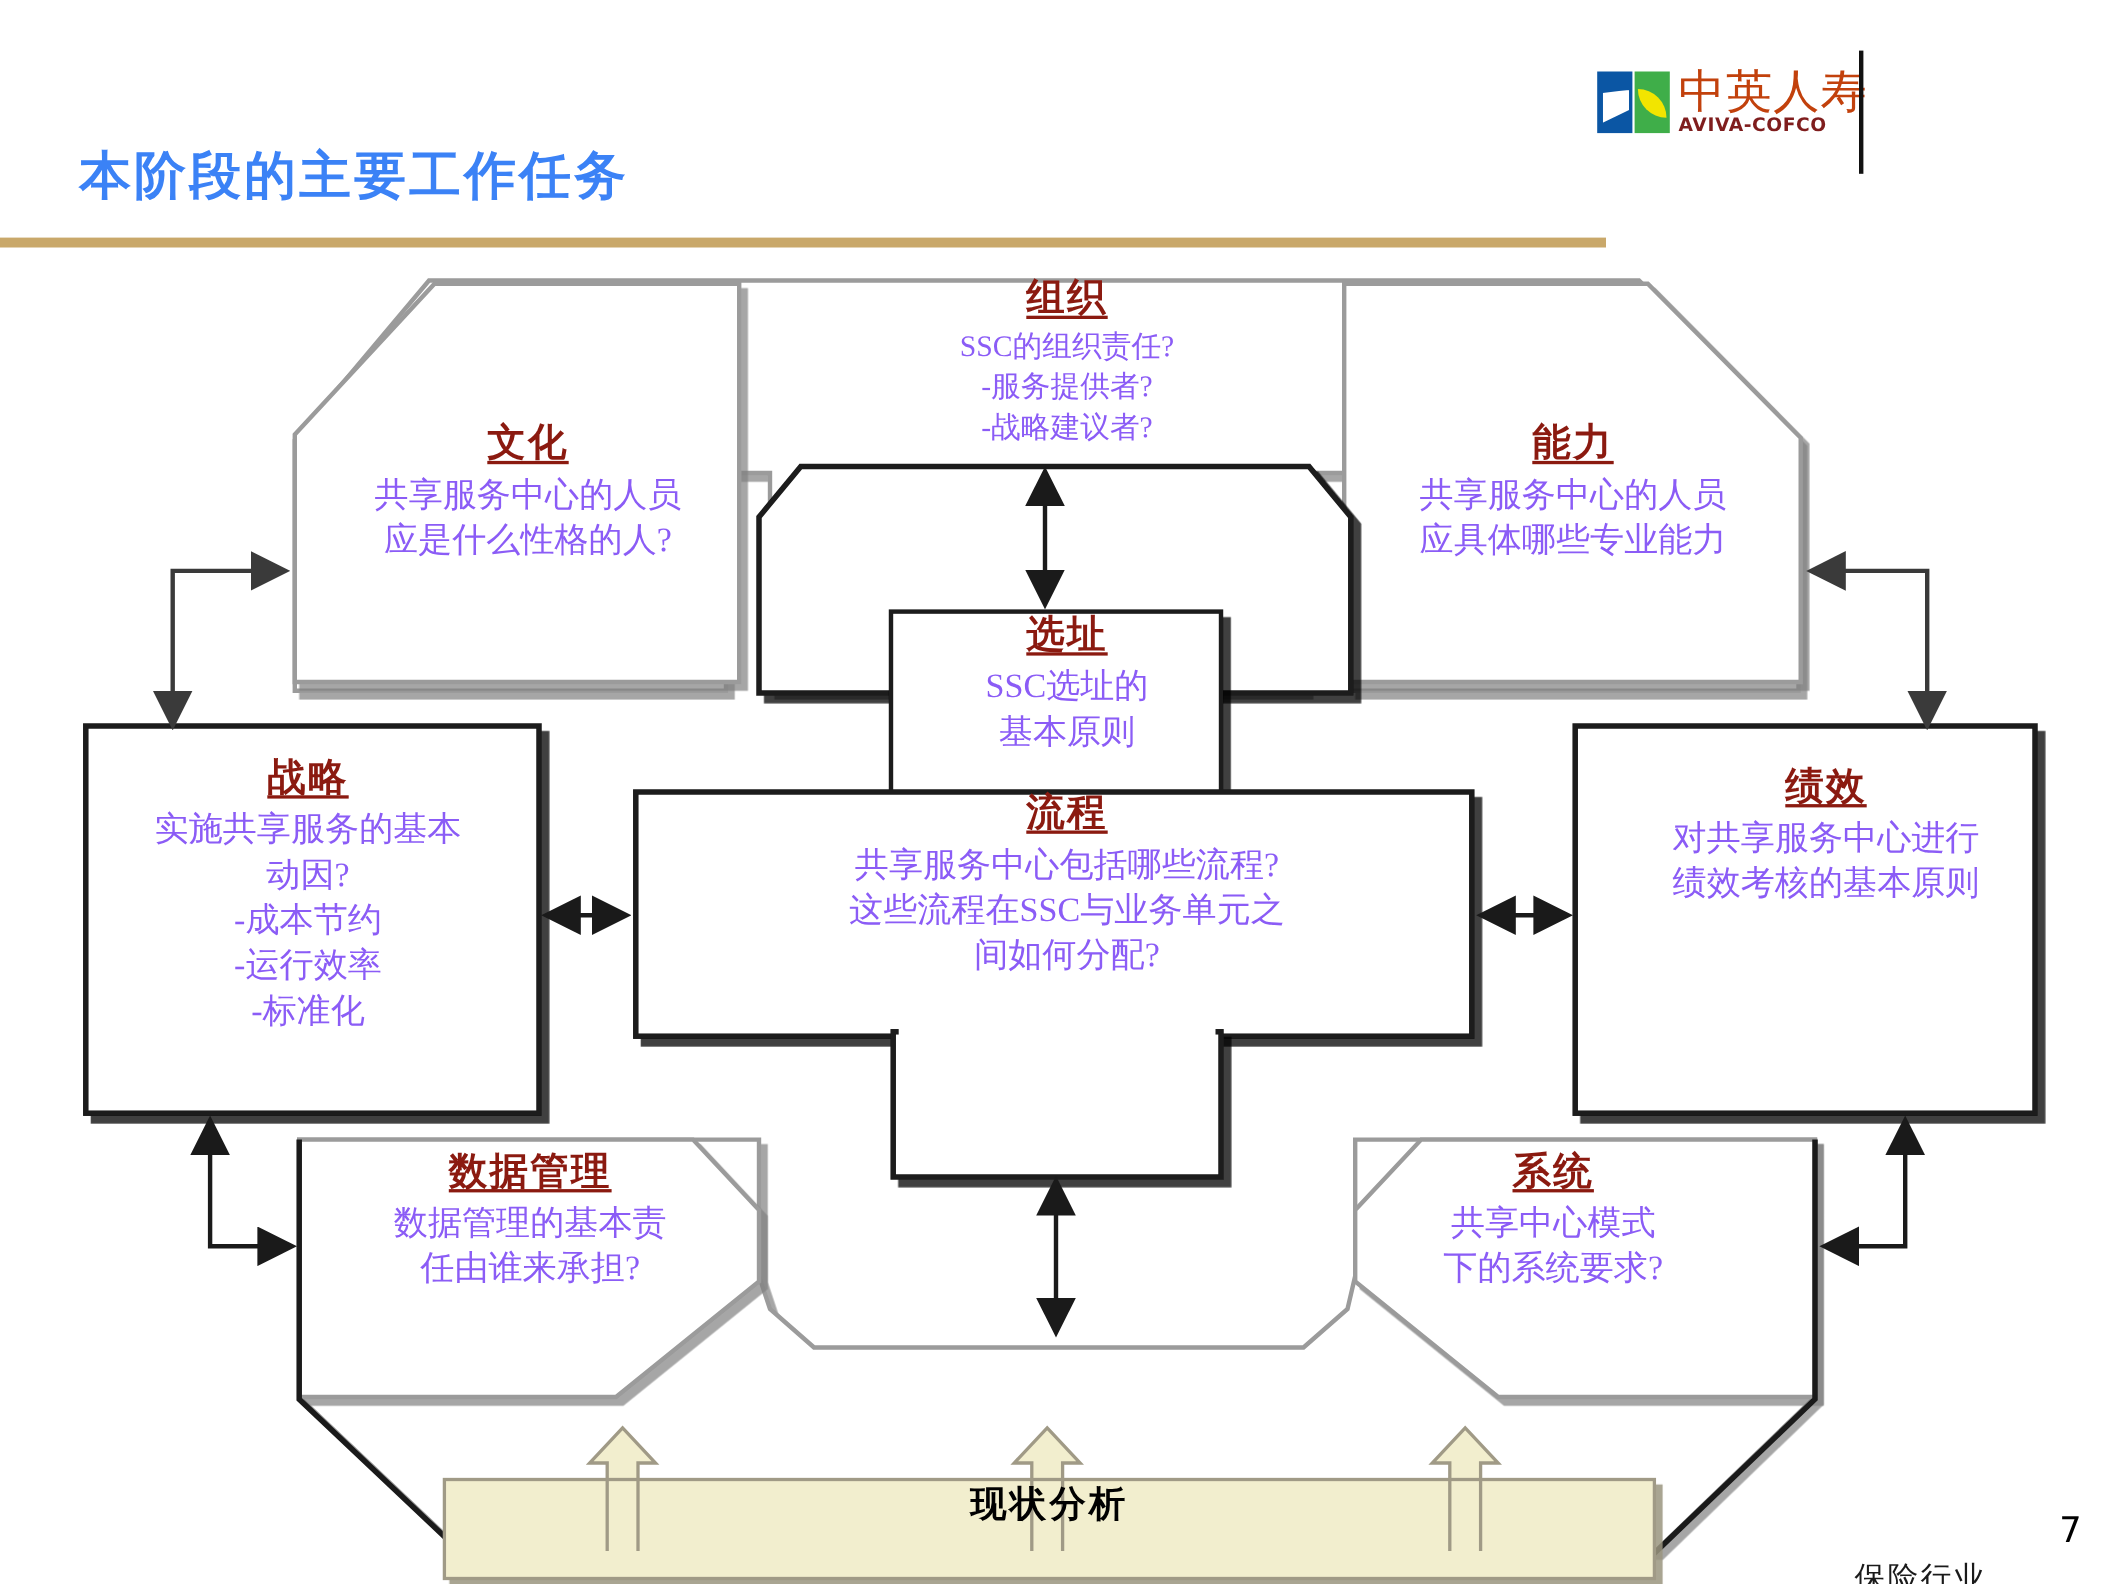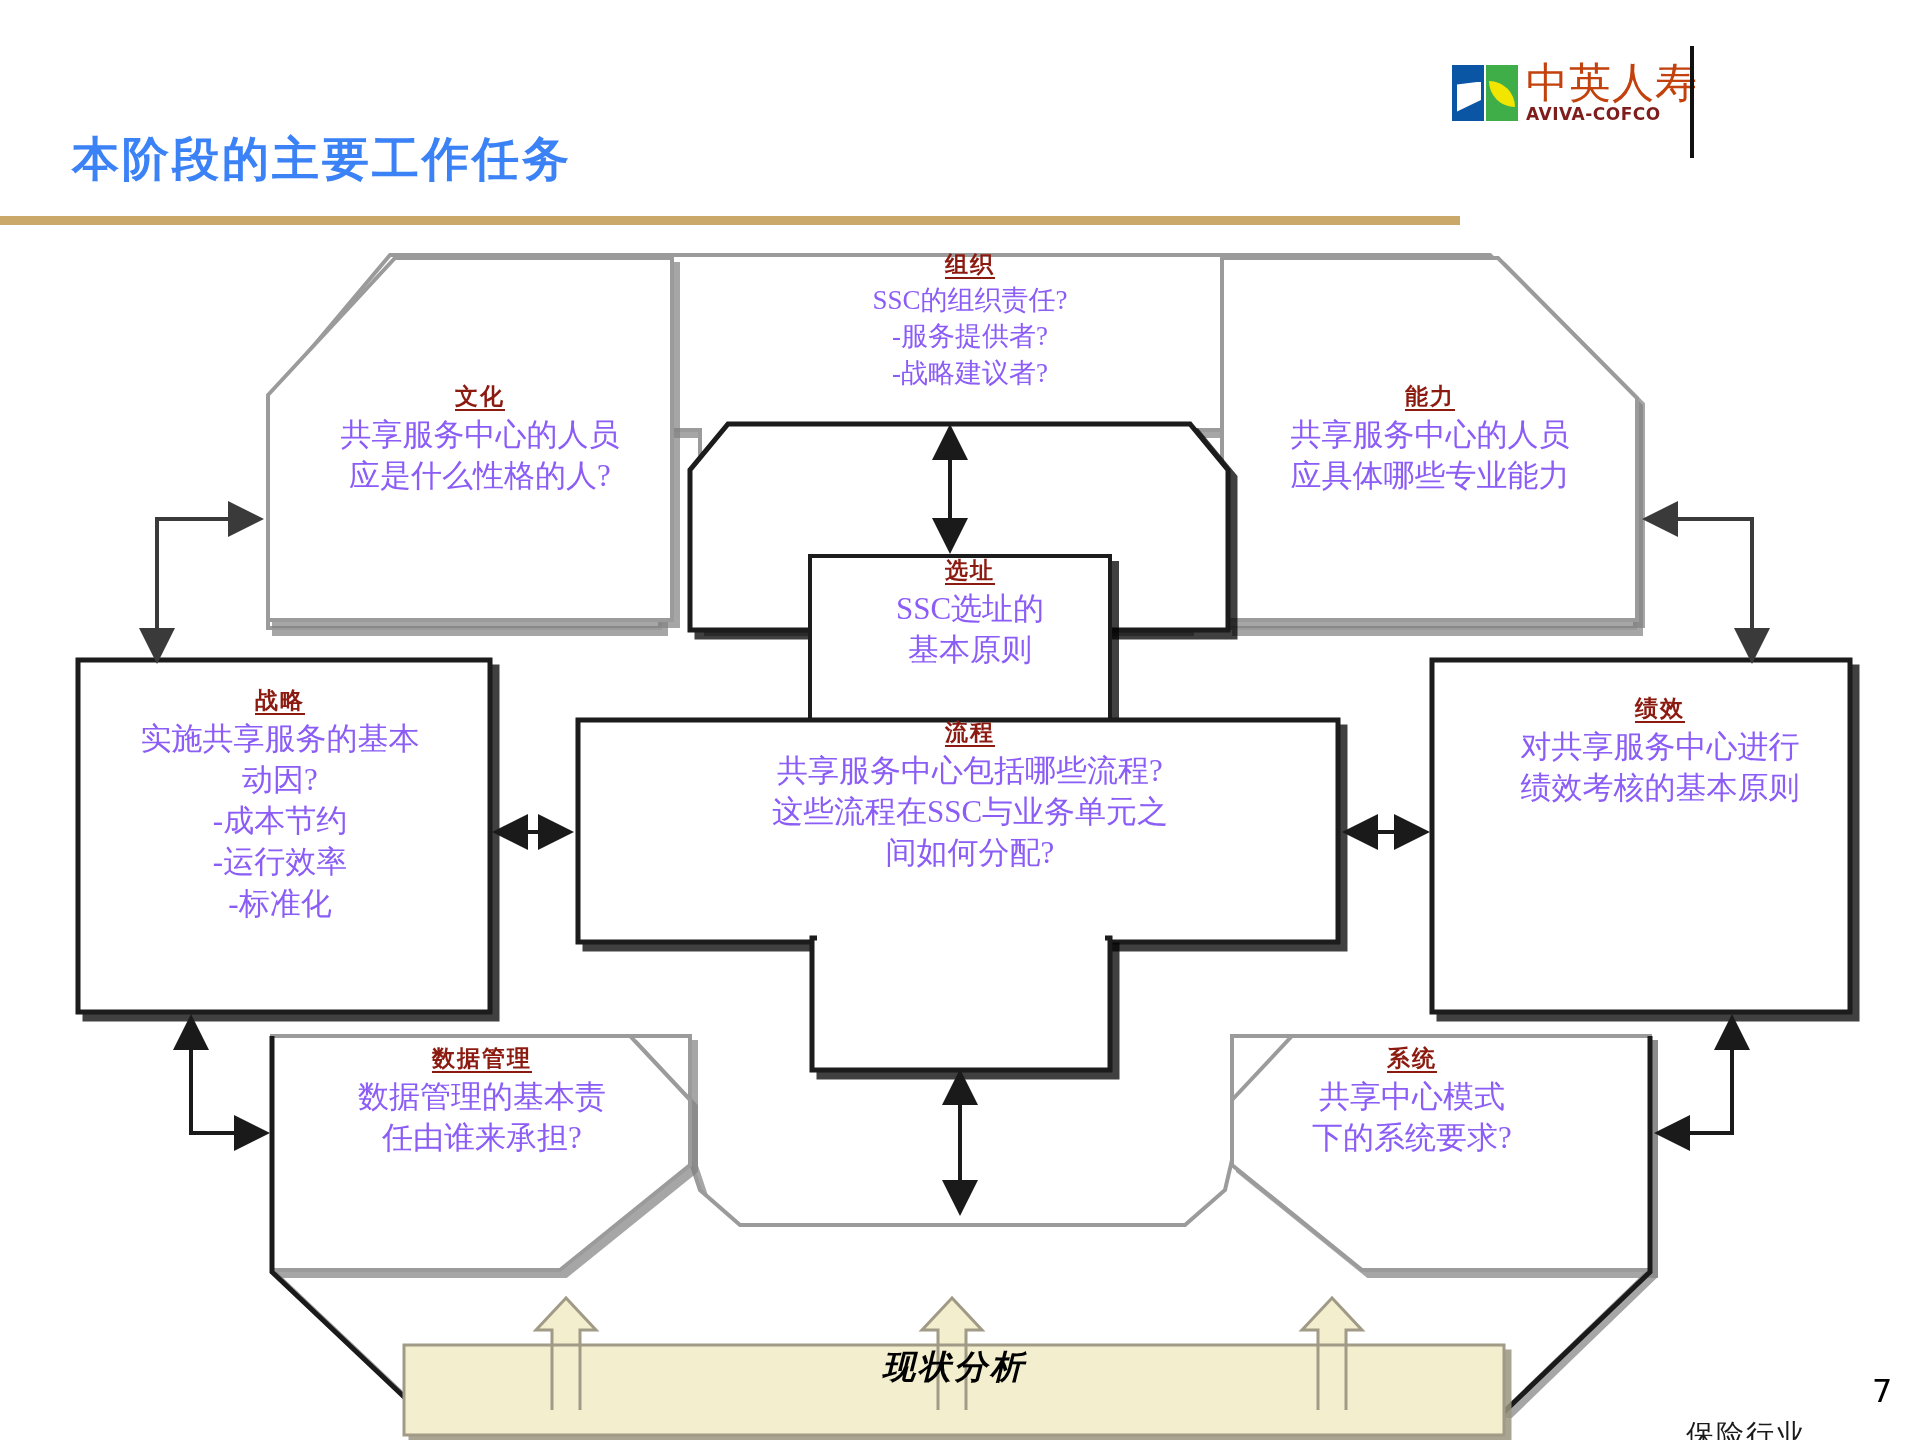--- a/index.html
+++ b/index.html
@@ -115,21 +115,21 @@
   
   .node {
     position: absolute;
     box-sizing: border-box;
     text-align: center;
     color: #000000;
   }
   .node-title {
     color: #8B1A10;
     font-weight: bold;
-    font-size: 23px;
+    font-size: 35px;
     text-decoration: underline;
     text-underline-offset: 5px;
     line-height: 1.25;
     font-family: "DejaVu Sans", "Liberation Sans", sans-serif;
     letter-spacing: 2px;
   }
   .node-body {
     font-size: 31px;
     line-height: 1.33;
     color: #8b5cf6;
@@ -151,21 +151,20 @@
 
   #node-currentstate {
     left: 404px;
     top: 1345px;
     width: 1100px;
     font-family: "DejaVu Sans", "Liberation Sans", sans-serif;
     font-weight: bold;
     font-size: 33px;
     letter-spacing: 3px;
     color: #000000;
-    font-style: italic;
   }
 
   
   #footer-label {
     position: absolute;
     left: 1686px;
     top: 1377px;
     font-size: 28px;
     color: #1a1a1a;
     letter-spacing: 2px;

